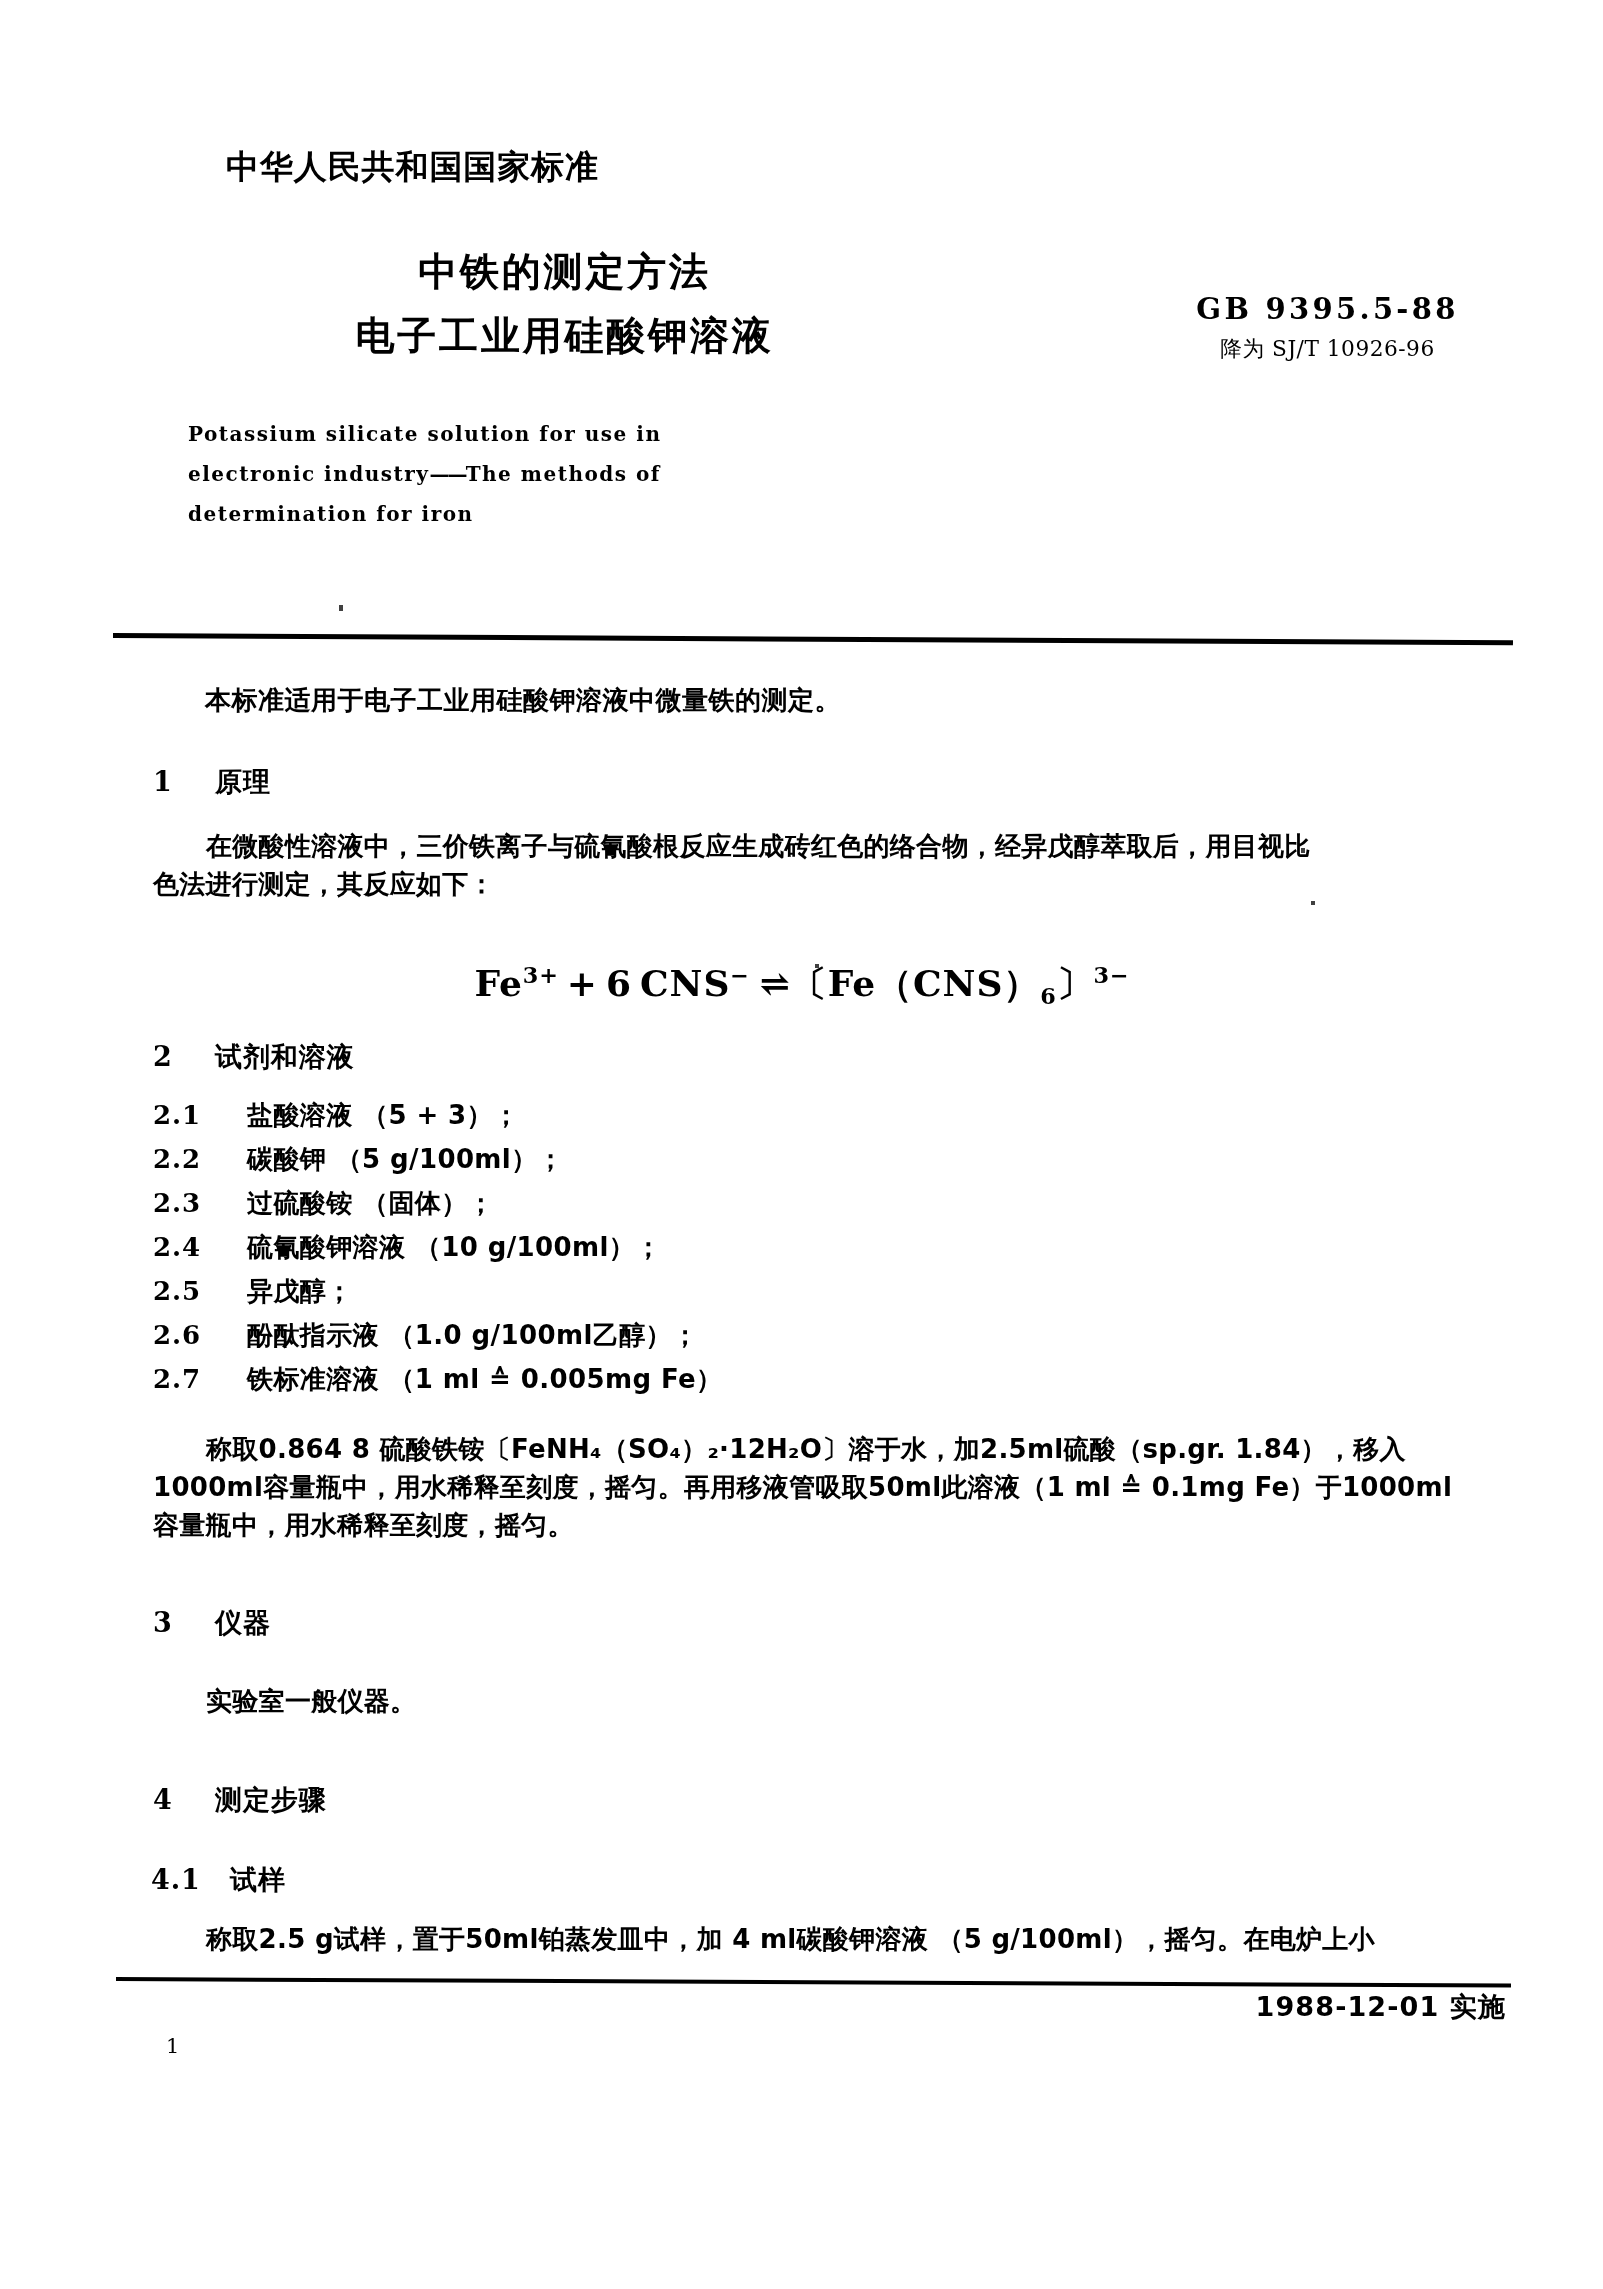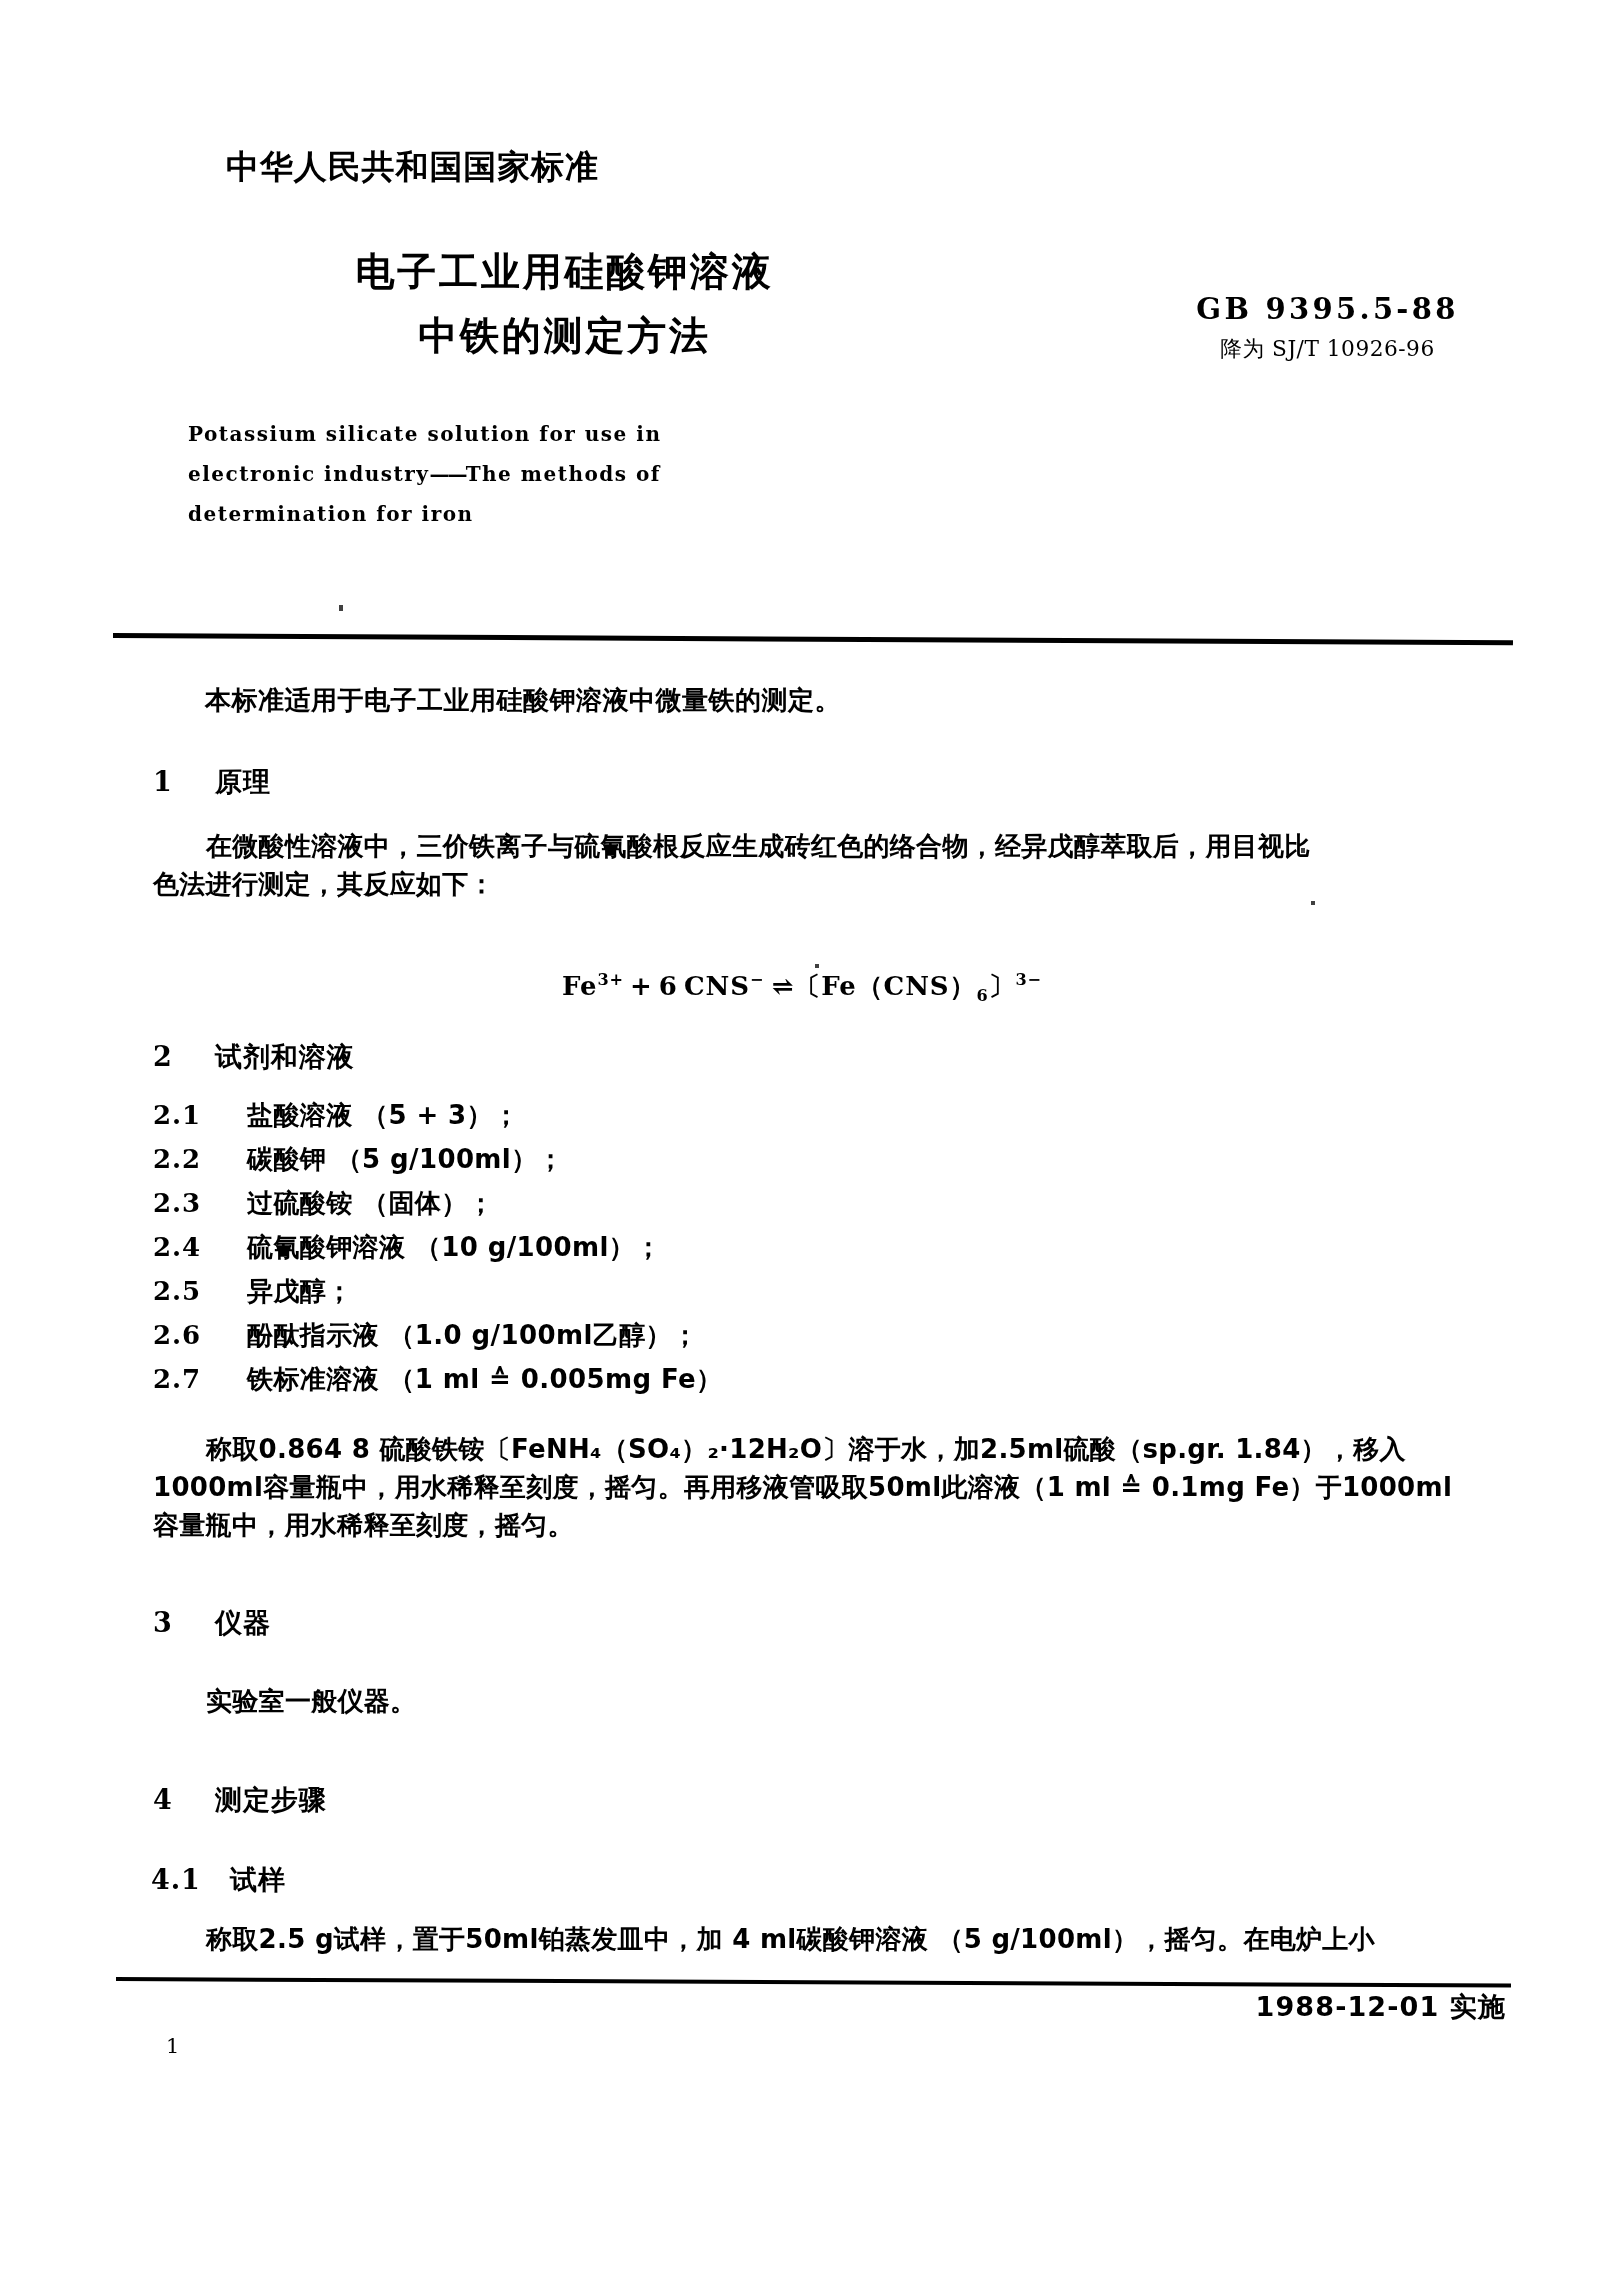--- a/index.html
+++ b/index.html
@@ -142,25 +142,25 @@
     font-weight: bold;
     line-height: 1.46;
     letter-spacing: 0.3px;
     text-align: justify;
   }
   .flow .ind { display: inline-block; width: 53px; }
 
   .equation {
     position: absolute;
     left: 0;
-    top: 310px;
+    top: 301px;
     width: 1604px;
     text-align: center;
     font-family: "DejaVu Serif", "Liberation Serif", serif;
-    font-size: 26px;
+    font-size: 36px;
     font-weight: bold;
     letter-spacing: 0.9px;
   }
   .equation sup, .equation sub { font-size: 0.62em; font-weight: bold; }
 
   
   .reagents {
     position: absolute;
     left: 153px;
     top: 443px;
@@ -219,22 +219,22 @@
   }
 </style>
 </head>
 <body>
 
 <div class="page">
 
   <div class="hdr-national">中华人民共和国国家标准</div>
 
   <div class="title-block">
+    <div class="title-cn">中铁的测定方法</div>
     <div class="title-cn">电子工业用硅酸钾溶液</div>
-    <div class="title-cn">中铁的测定方法</div>
   </div>
 
   <div class="title-en">
     <div>Potassium silicate solution for use in</div>
     <div><span>electronic industry</span><span class="dash">——</span><span>The methods of</span></div>
     <div>determination for iron</div>
   </div>
 
   <div class="std-no">
     <div class="std-no-main">GB 9395.5-88</div>

